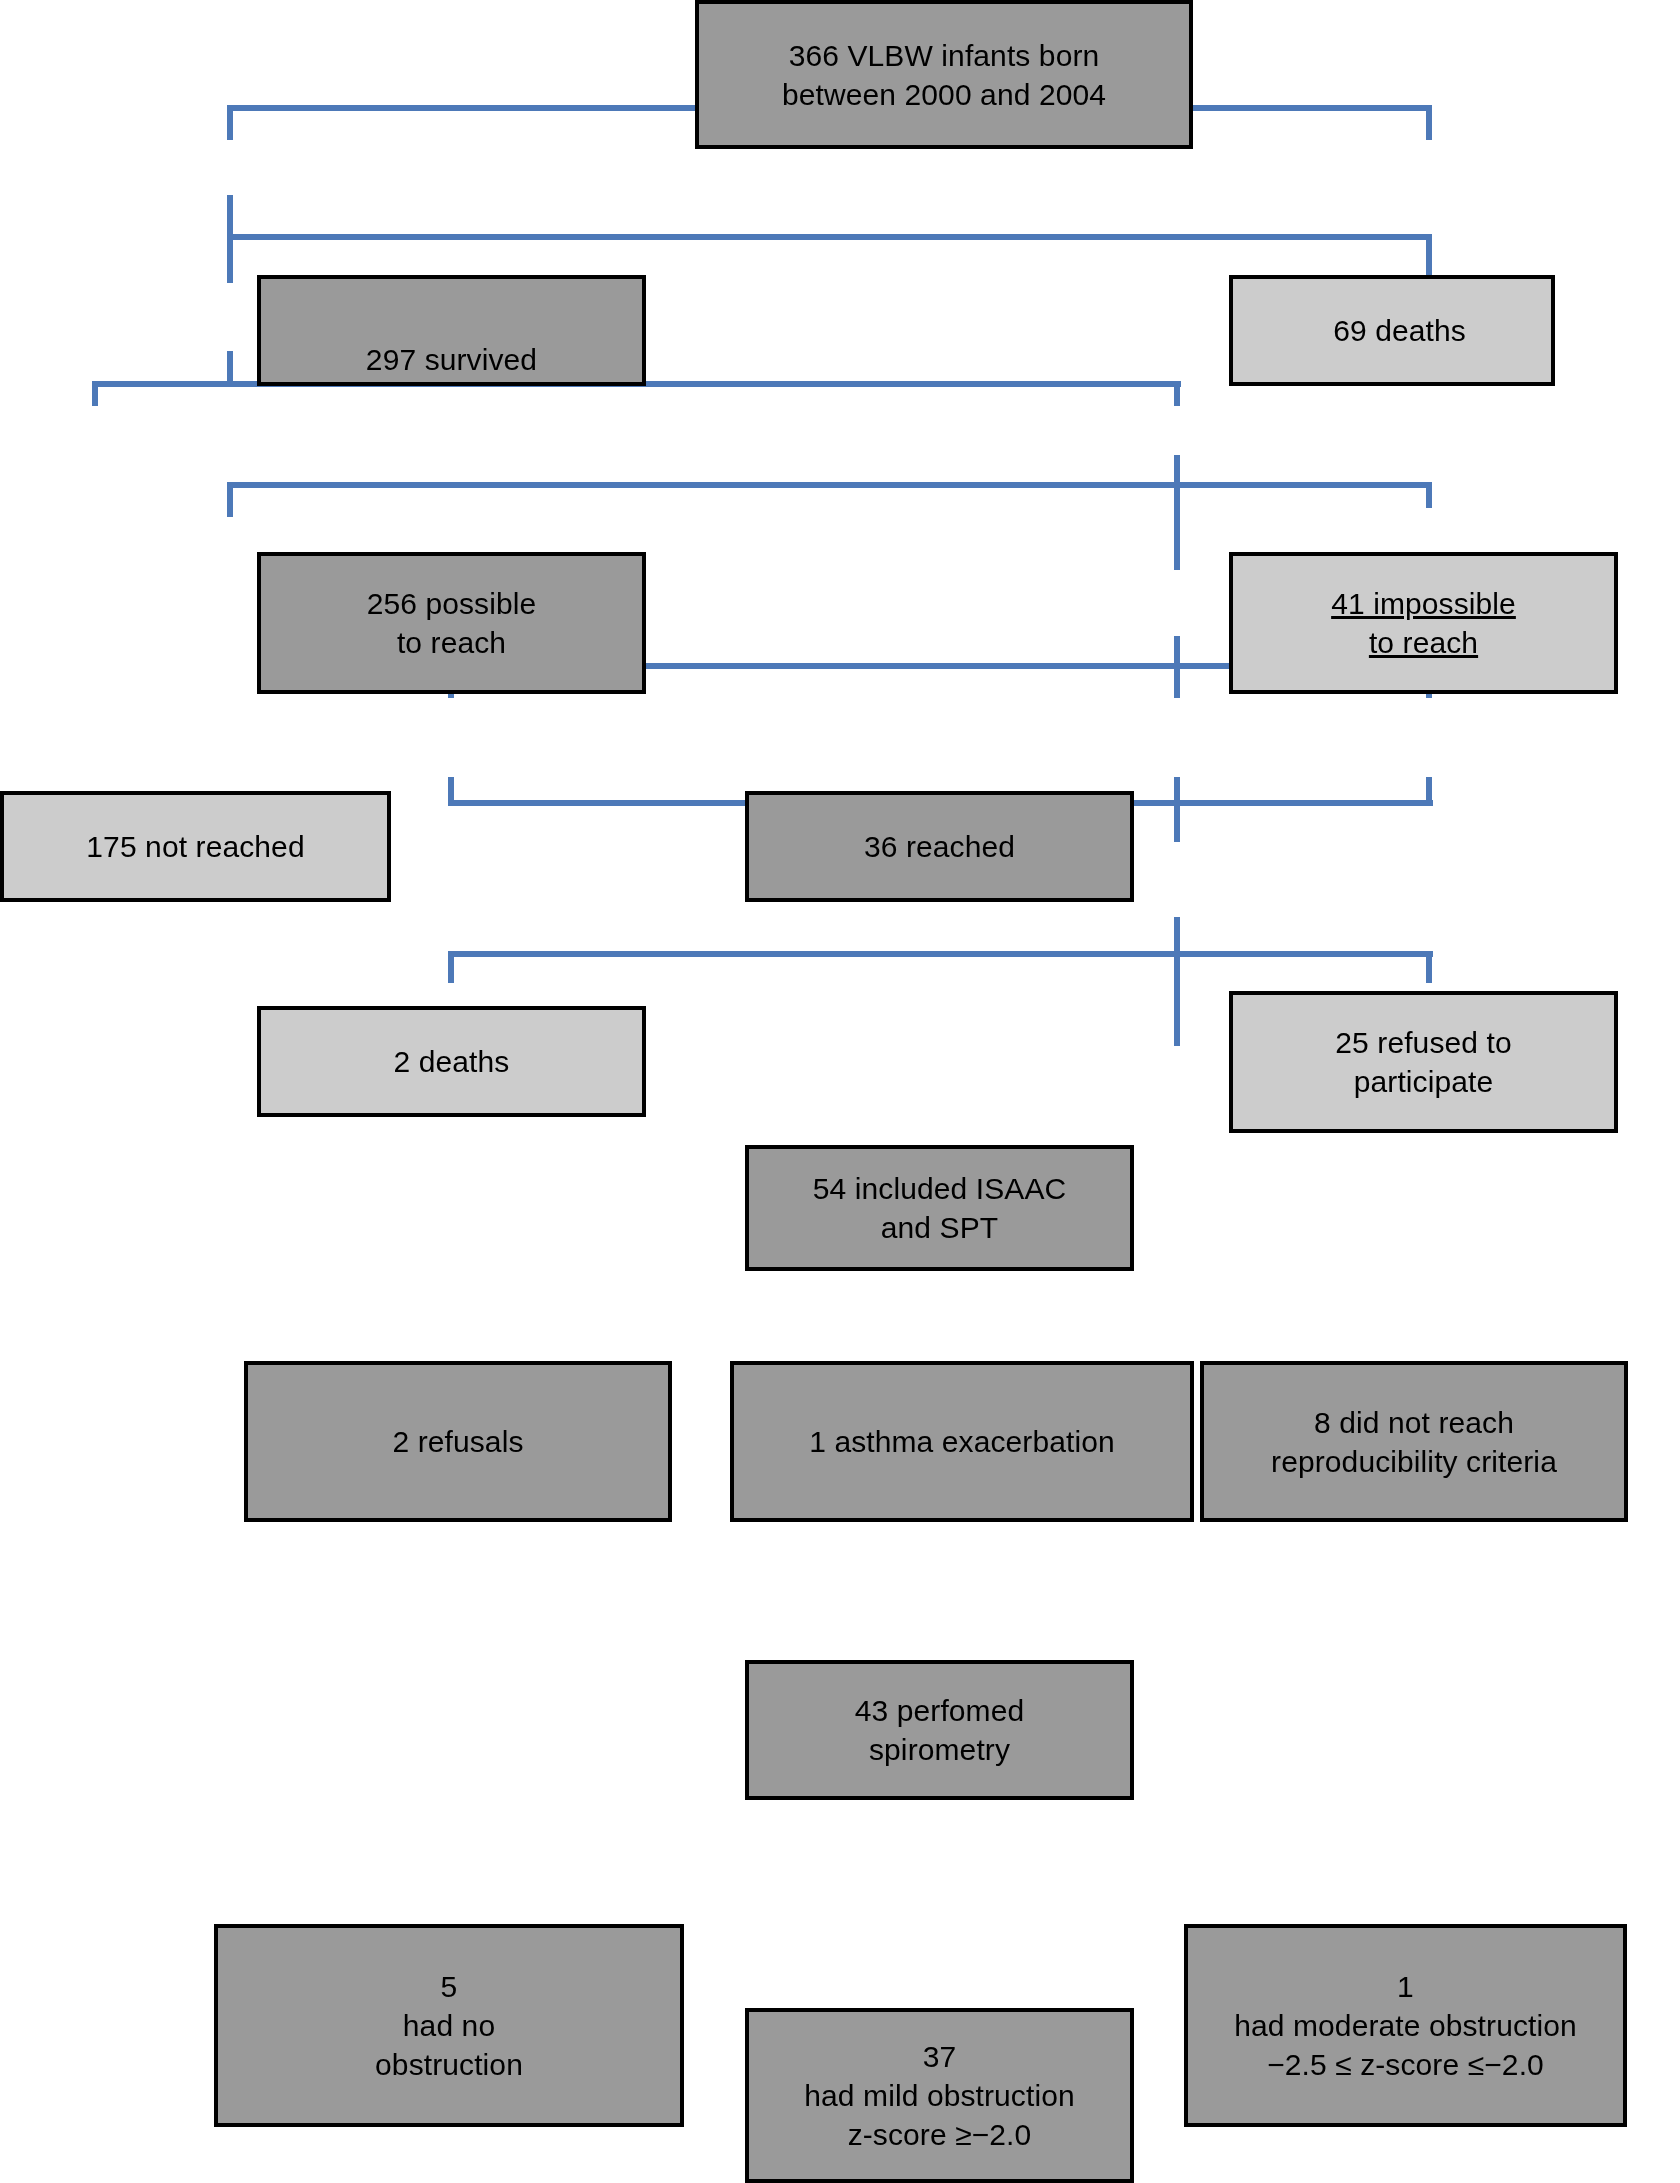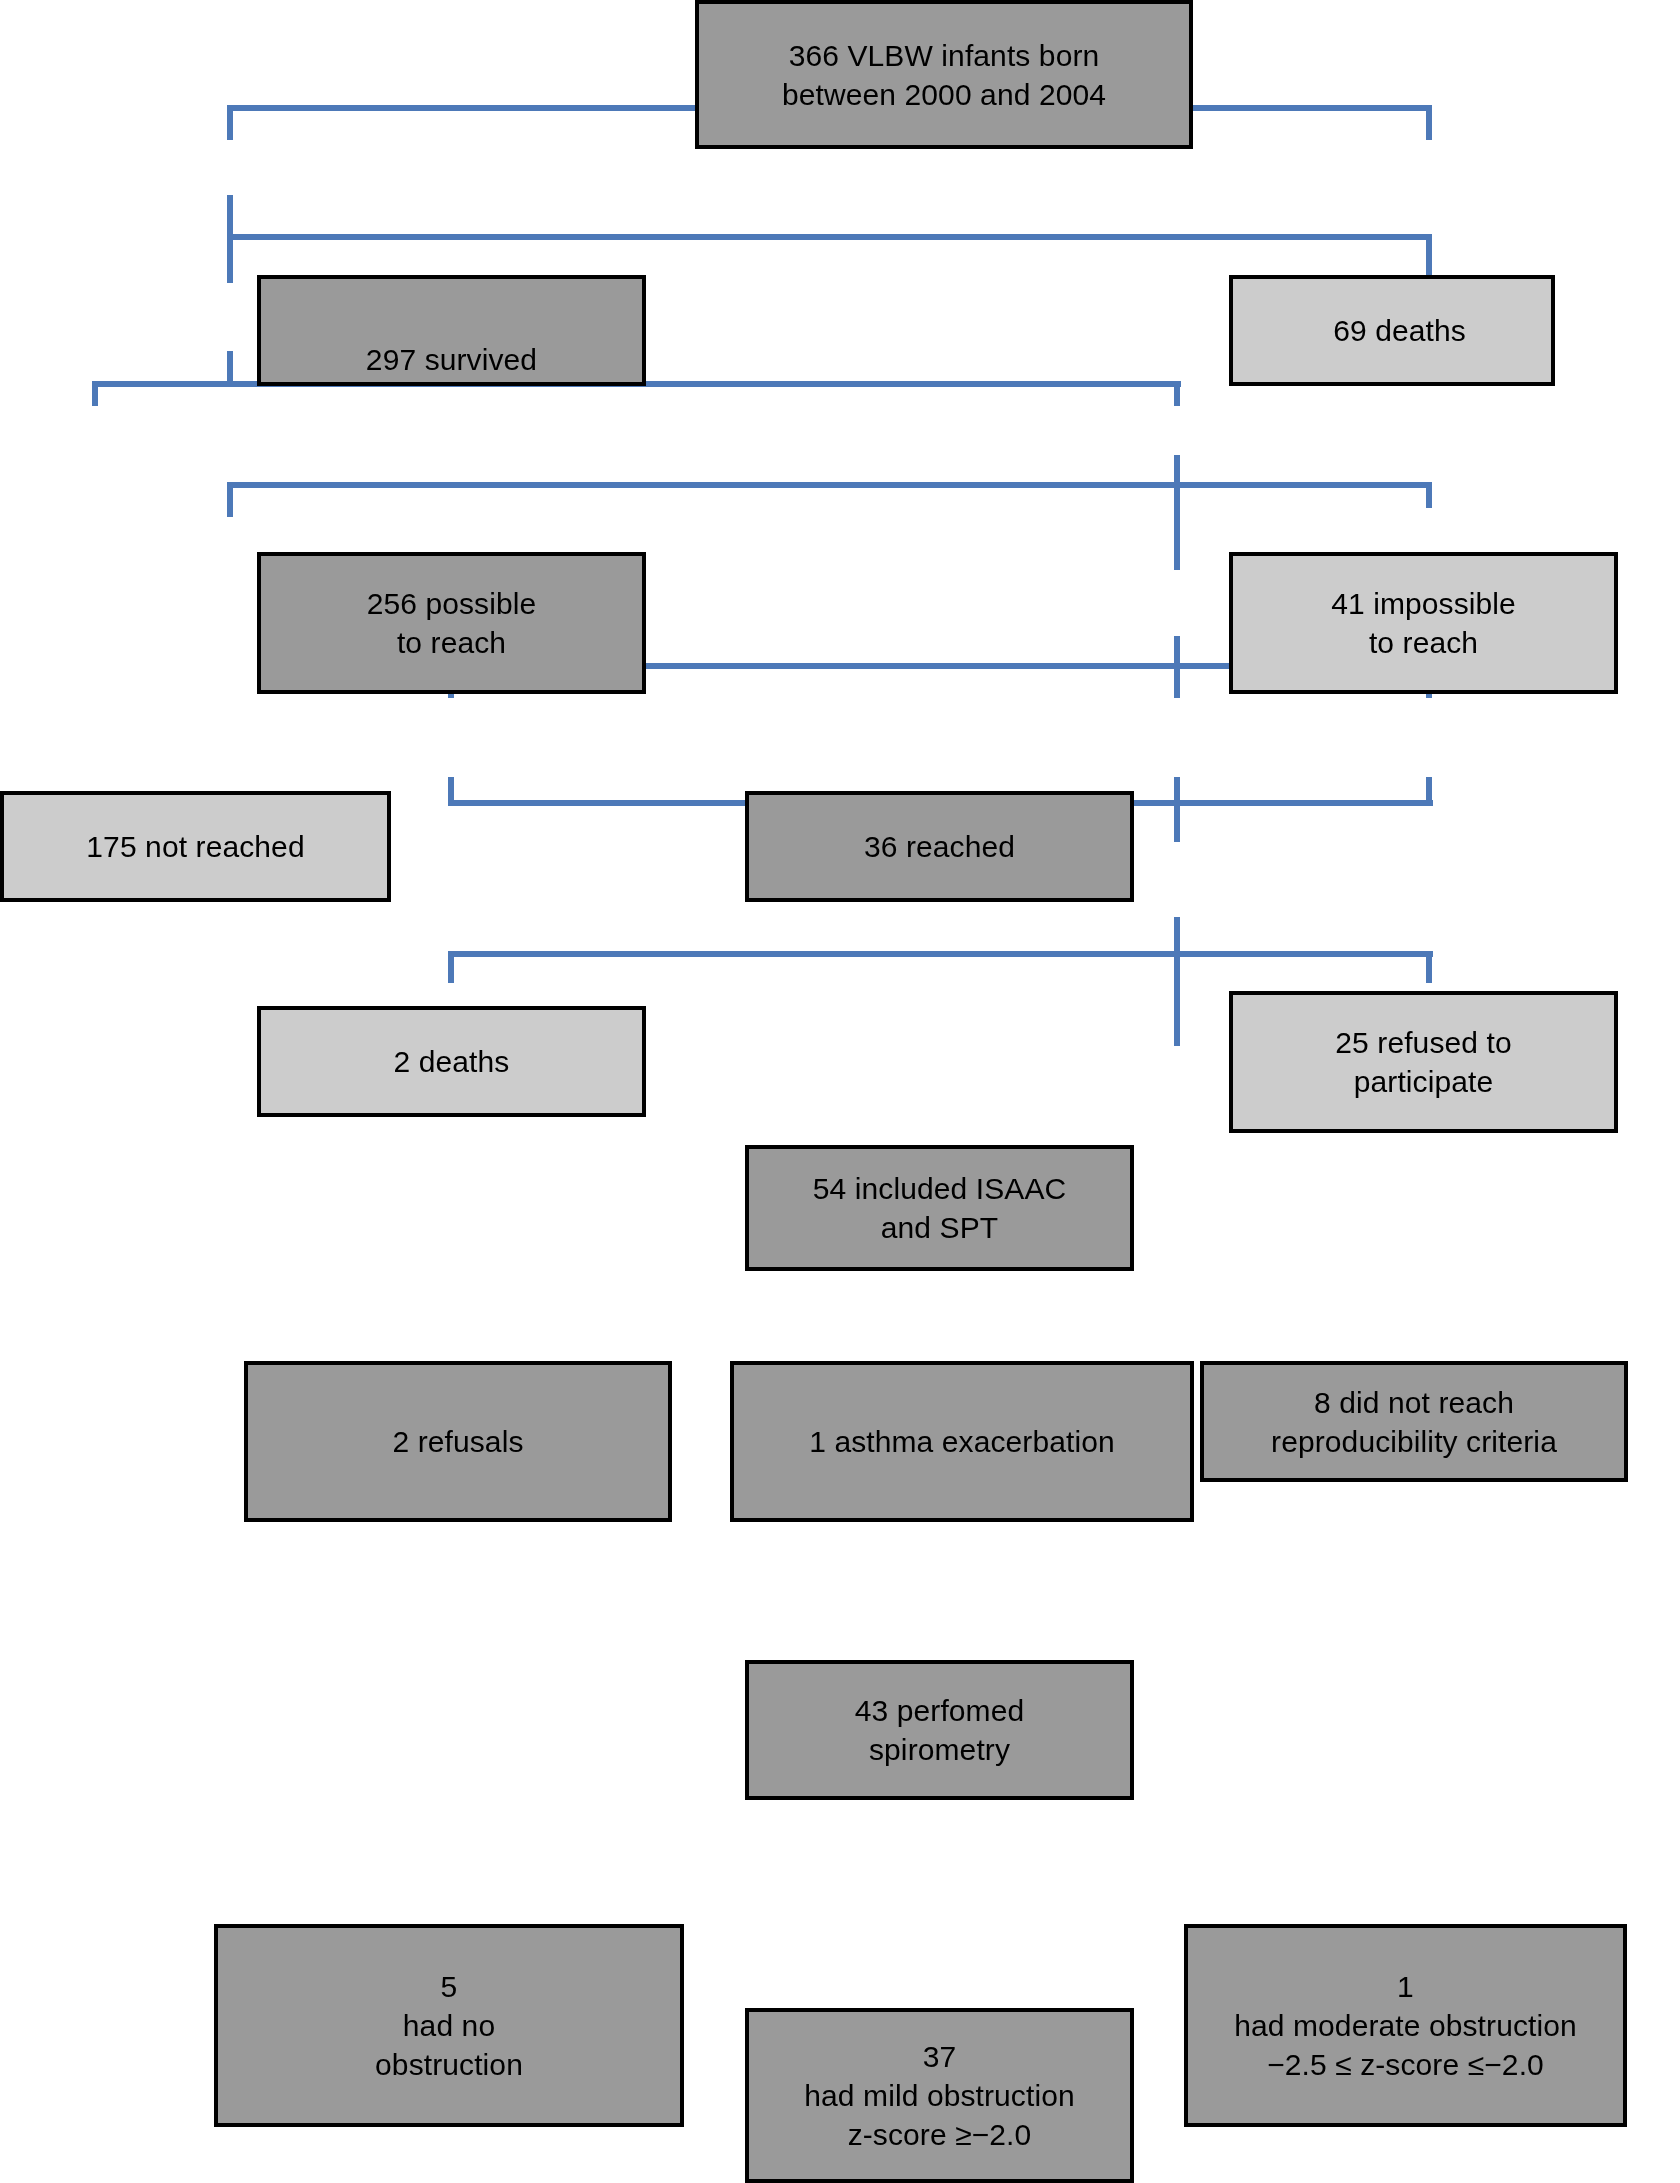--- a/index.html
+++ b/index.html
@@ -98,21 +98,21 @@
 
   <div class="node fill-light" style="left:1229px; top:275px;  width:326px;  height:111px;padding-left:22px;">
     <span class="txt">69 deaths</span>
   </div>
 
   <div class="node fill-dark" style="left:257px;  top:552px;  width:389px;  height:142px;">
     <span class="txt">256 possible
 to reach</span>
   </div>
 
-  <div class="node fill-light" style="left:1229px; top:552px;  width:389px;  height:142px;">
+  <div class="node fill-light" style="left:1229px; top:552px;  width:389px;  height:142px;text-decoration:underline;">
     <span class="txt">41 impossible
 to reach</span>
   </div>
 
   <div class="node fill-light" style="left:0px;    top:791px; width:391px;  height:111px;">
     <span class="txt">175 not reached</span>
   </div>
 
   <div class="node fill-dark" style="left:745px; top:791px; width:389px;  height:111px;">
     <span class="txt">36 reached</span>
@@ -133,21 +133,21 @@
   </div>
 
   <div class="node fill-dark" style="left:244px;  top:1361px; width:428px;  height:161px;">
     <span class="txt">2 refusals</span>
   </div>
 
   <div class="node fill-dark" style="left:730px; top:1361px; width:464px;  height:161px;">
     <span class="txt">1 asthma exacerbation</span>
   </div>
 
-  <div class="node fill-dark" style="left:1200px; top:1361px; width:428px;  height:121px;">
+  <div class="node fill-dark" style="left:1200px; top:1361px; width:428px;  height:161px;">
     <span class="txt">8 did not reach
 reproducibility criteria</span>
   </div>
 
   <div class="node fill-dark" style="left:745px; top:1660px; width:389px;  height:140px;">
     <span class="txt">43 perfomed
 spirometry</span>
   </div>
 
   <div class="node fill-dark" style="left:214px;  top:1924px; width:470px;  height:203px;">

